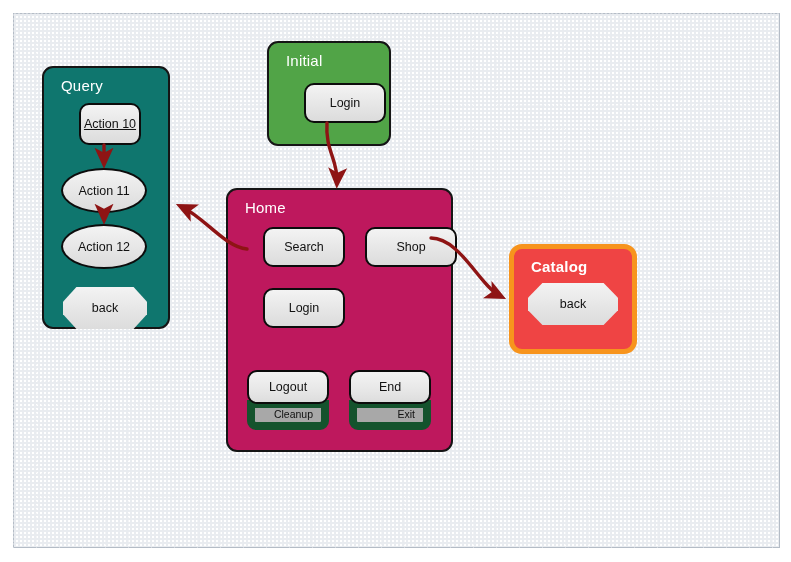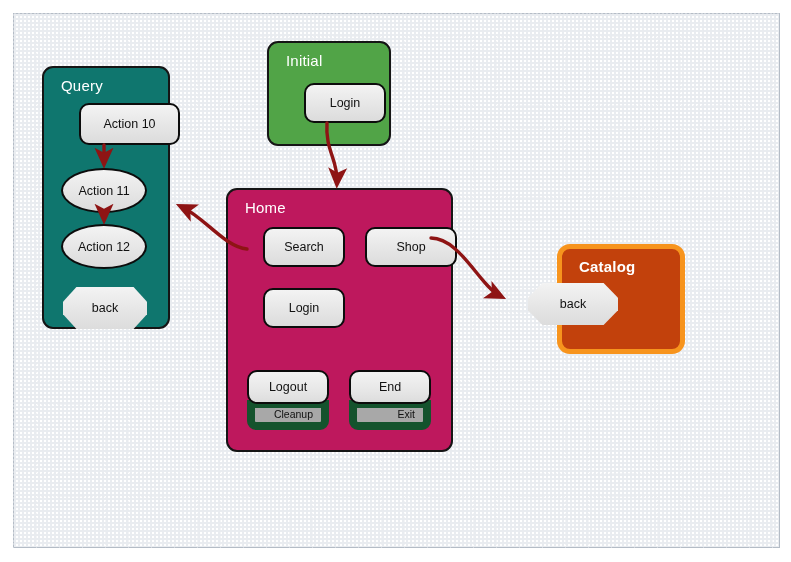--- a/index.html
+++ b/index.html
@@ -166,25 +166,25 @@
   </div>
 
   <div class="container" id="c-initial" style="left: 267px; top: 41px; width: 124px; height: 105px; background: rgb(81, 164, 71);">
     <span class="container-title" style="left: 17px; top: 9px;">Initial</span>
   </div>
 
   <div class="container" id="c-home" style="left: 226px; top: 188px; width: 227px; height: 264px; background: #be185d;">
     <span class="container-title" style="left: 17px; top: 9px;">Home</span>
   </div>
 
-  <div class="container selected" id="c-catalog" style="left: 509px; top: 244px; width: 128px; height: 110px; background: #c2410c; border-color: rgb(247, 148, 29); margin-left: 48px;">
+  <div class="container selected" id="c-catalog" style="left: 509px; top: 244px; width: 128px; height: 110px; background: #ef4444; border-color: rgb(247, 148, 29);">
     <span class="container-title bold" style="left: 17px; top: 9px;">Catalog</span>
   </div>
 
-  <div class="node rounded" id="n-action10" style="left: 63px; top: 103px; width: 101px; height: 42px;">
+  <div class="node rounded" id="n-action10" style="left: 63px; top: 103px; width: 62px; height: 42px; text-decoration: underline;">
     <span class="node-label">Action 10</span>
   </div>
 
   <div class="node ellipse" id="n-action11" style="left: 61px; top: 168px; width: 86px; height: 45px;">
     <span class="node-label">Action 11</span>
   </div>
 
   <div class="node ellipse" id="n-action12" style="left: 61px; top: 224px; width: 86px; height: 45px;">
     <span class="node-label">Action 12</span>
   </div>

